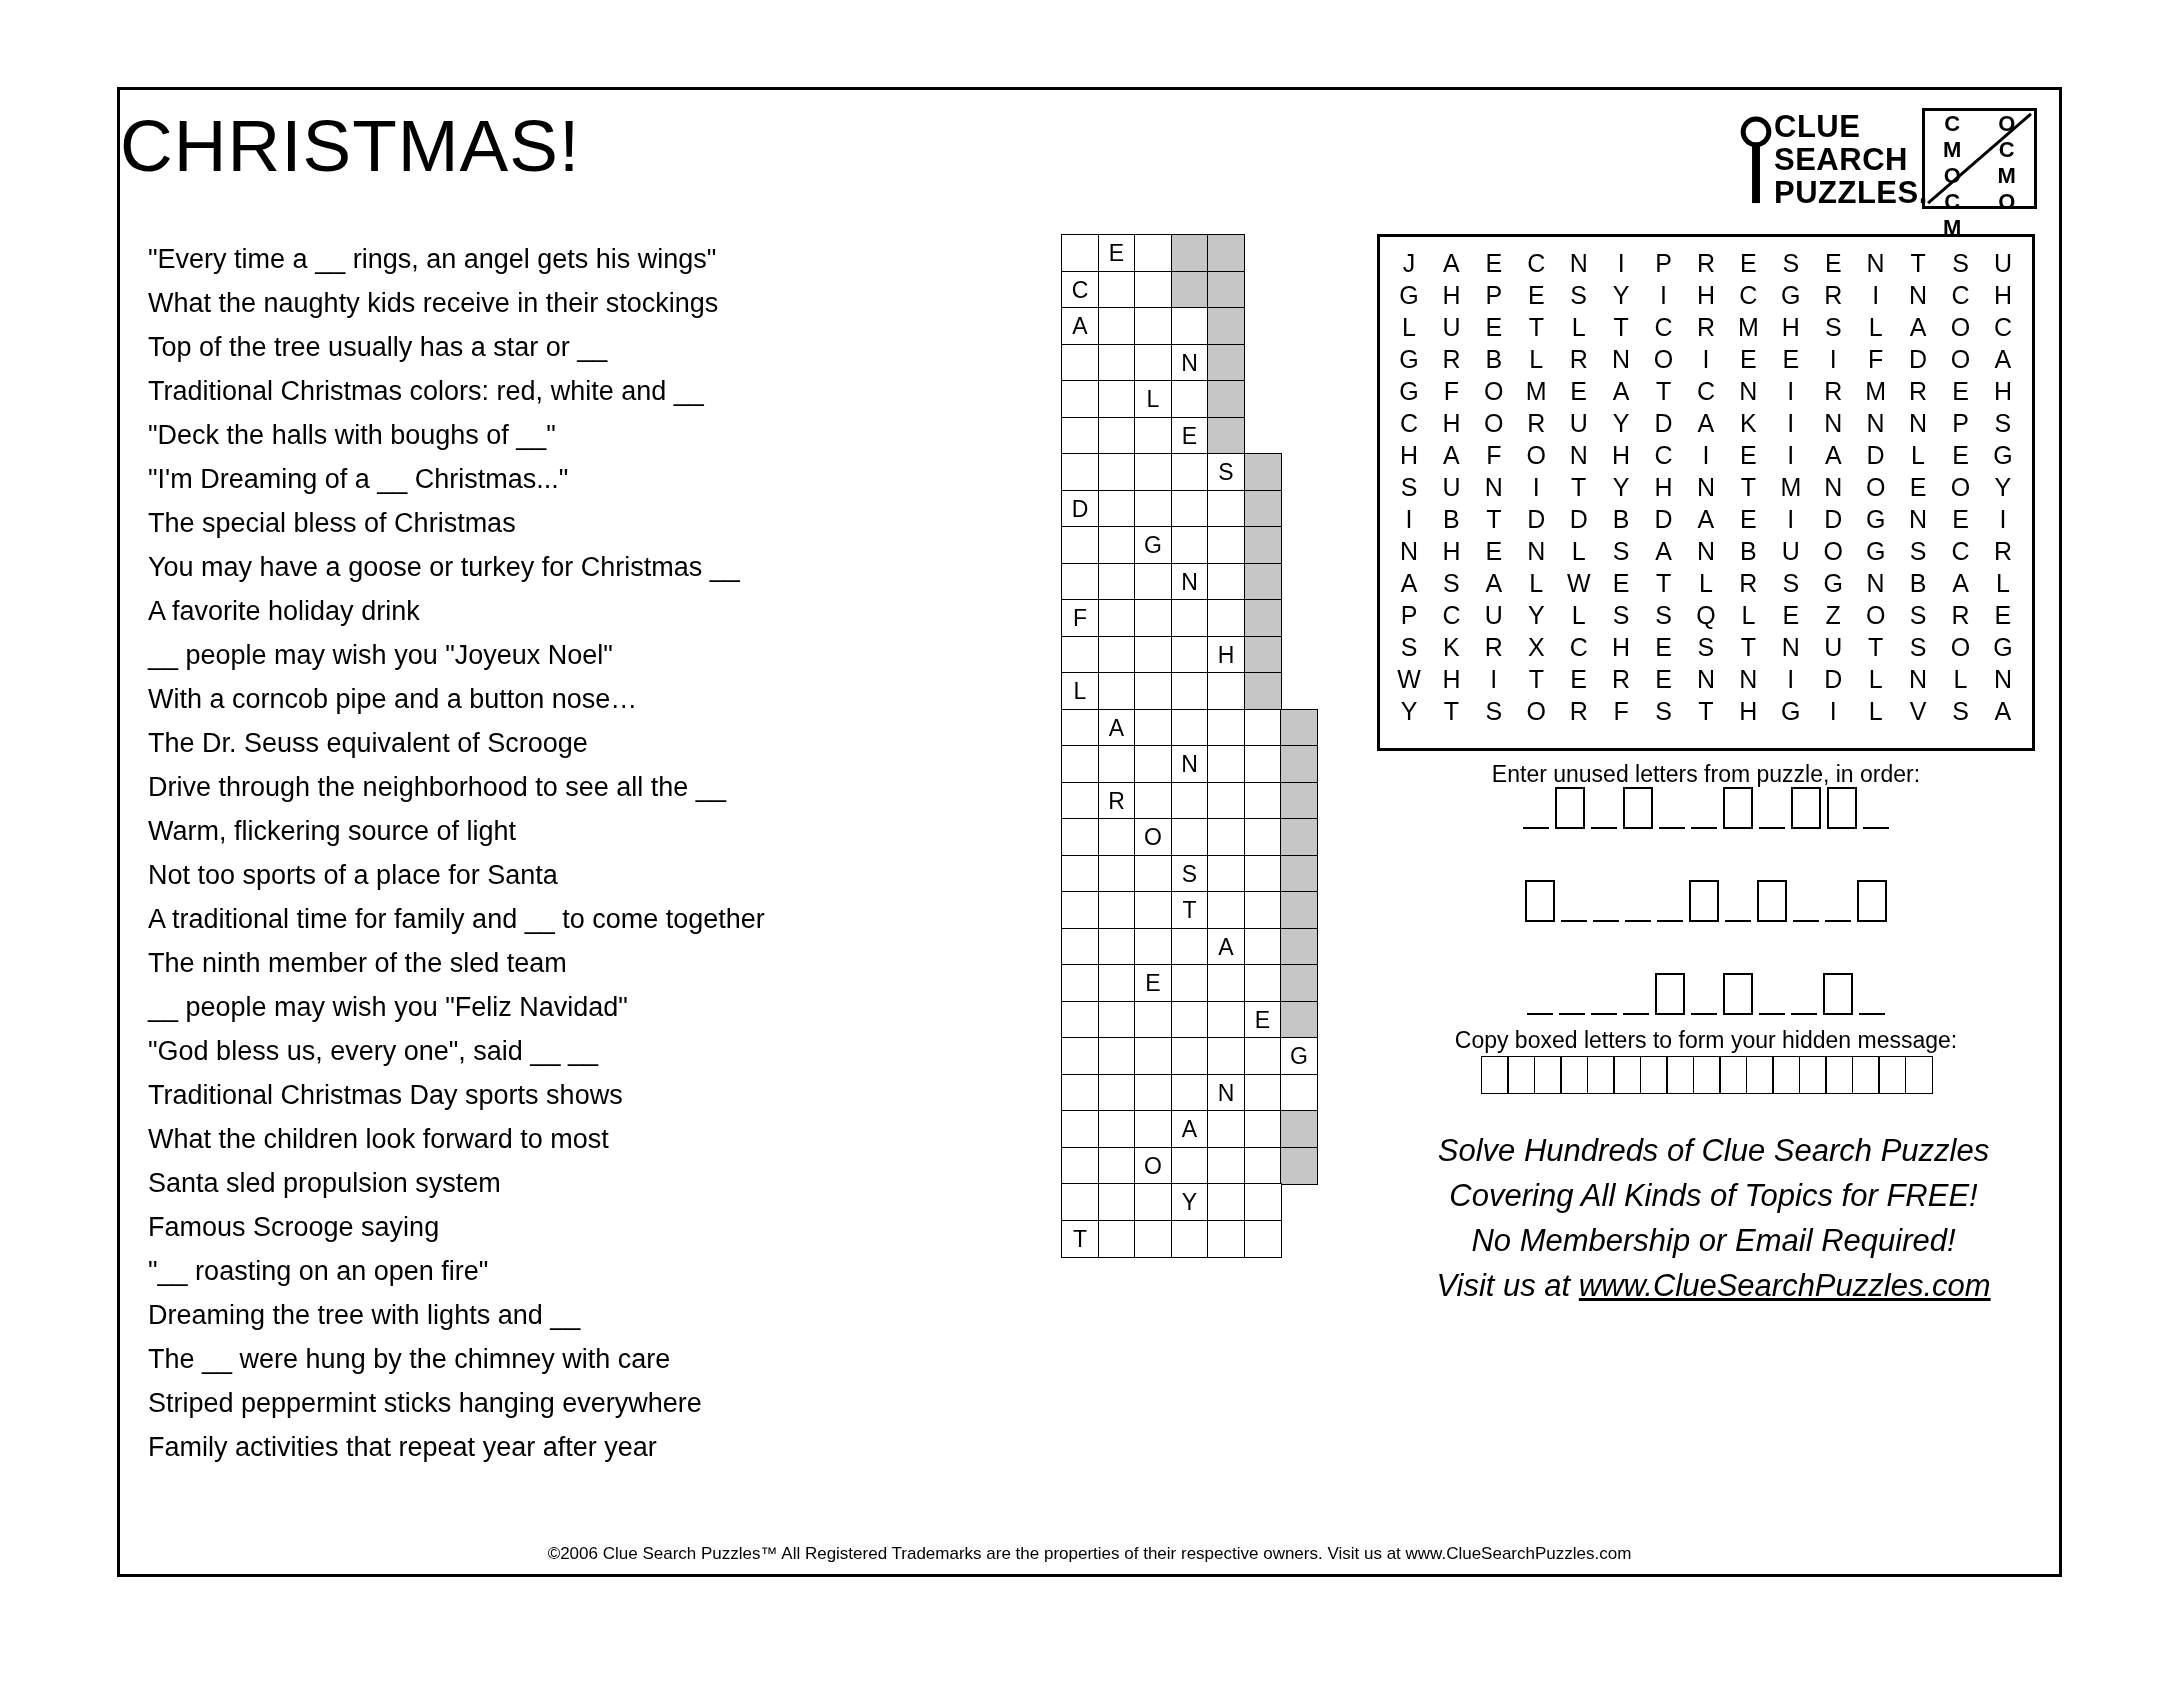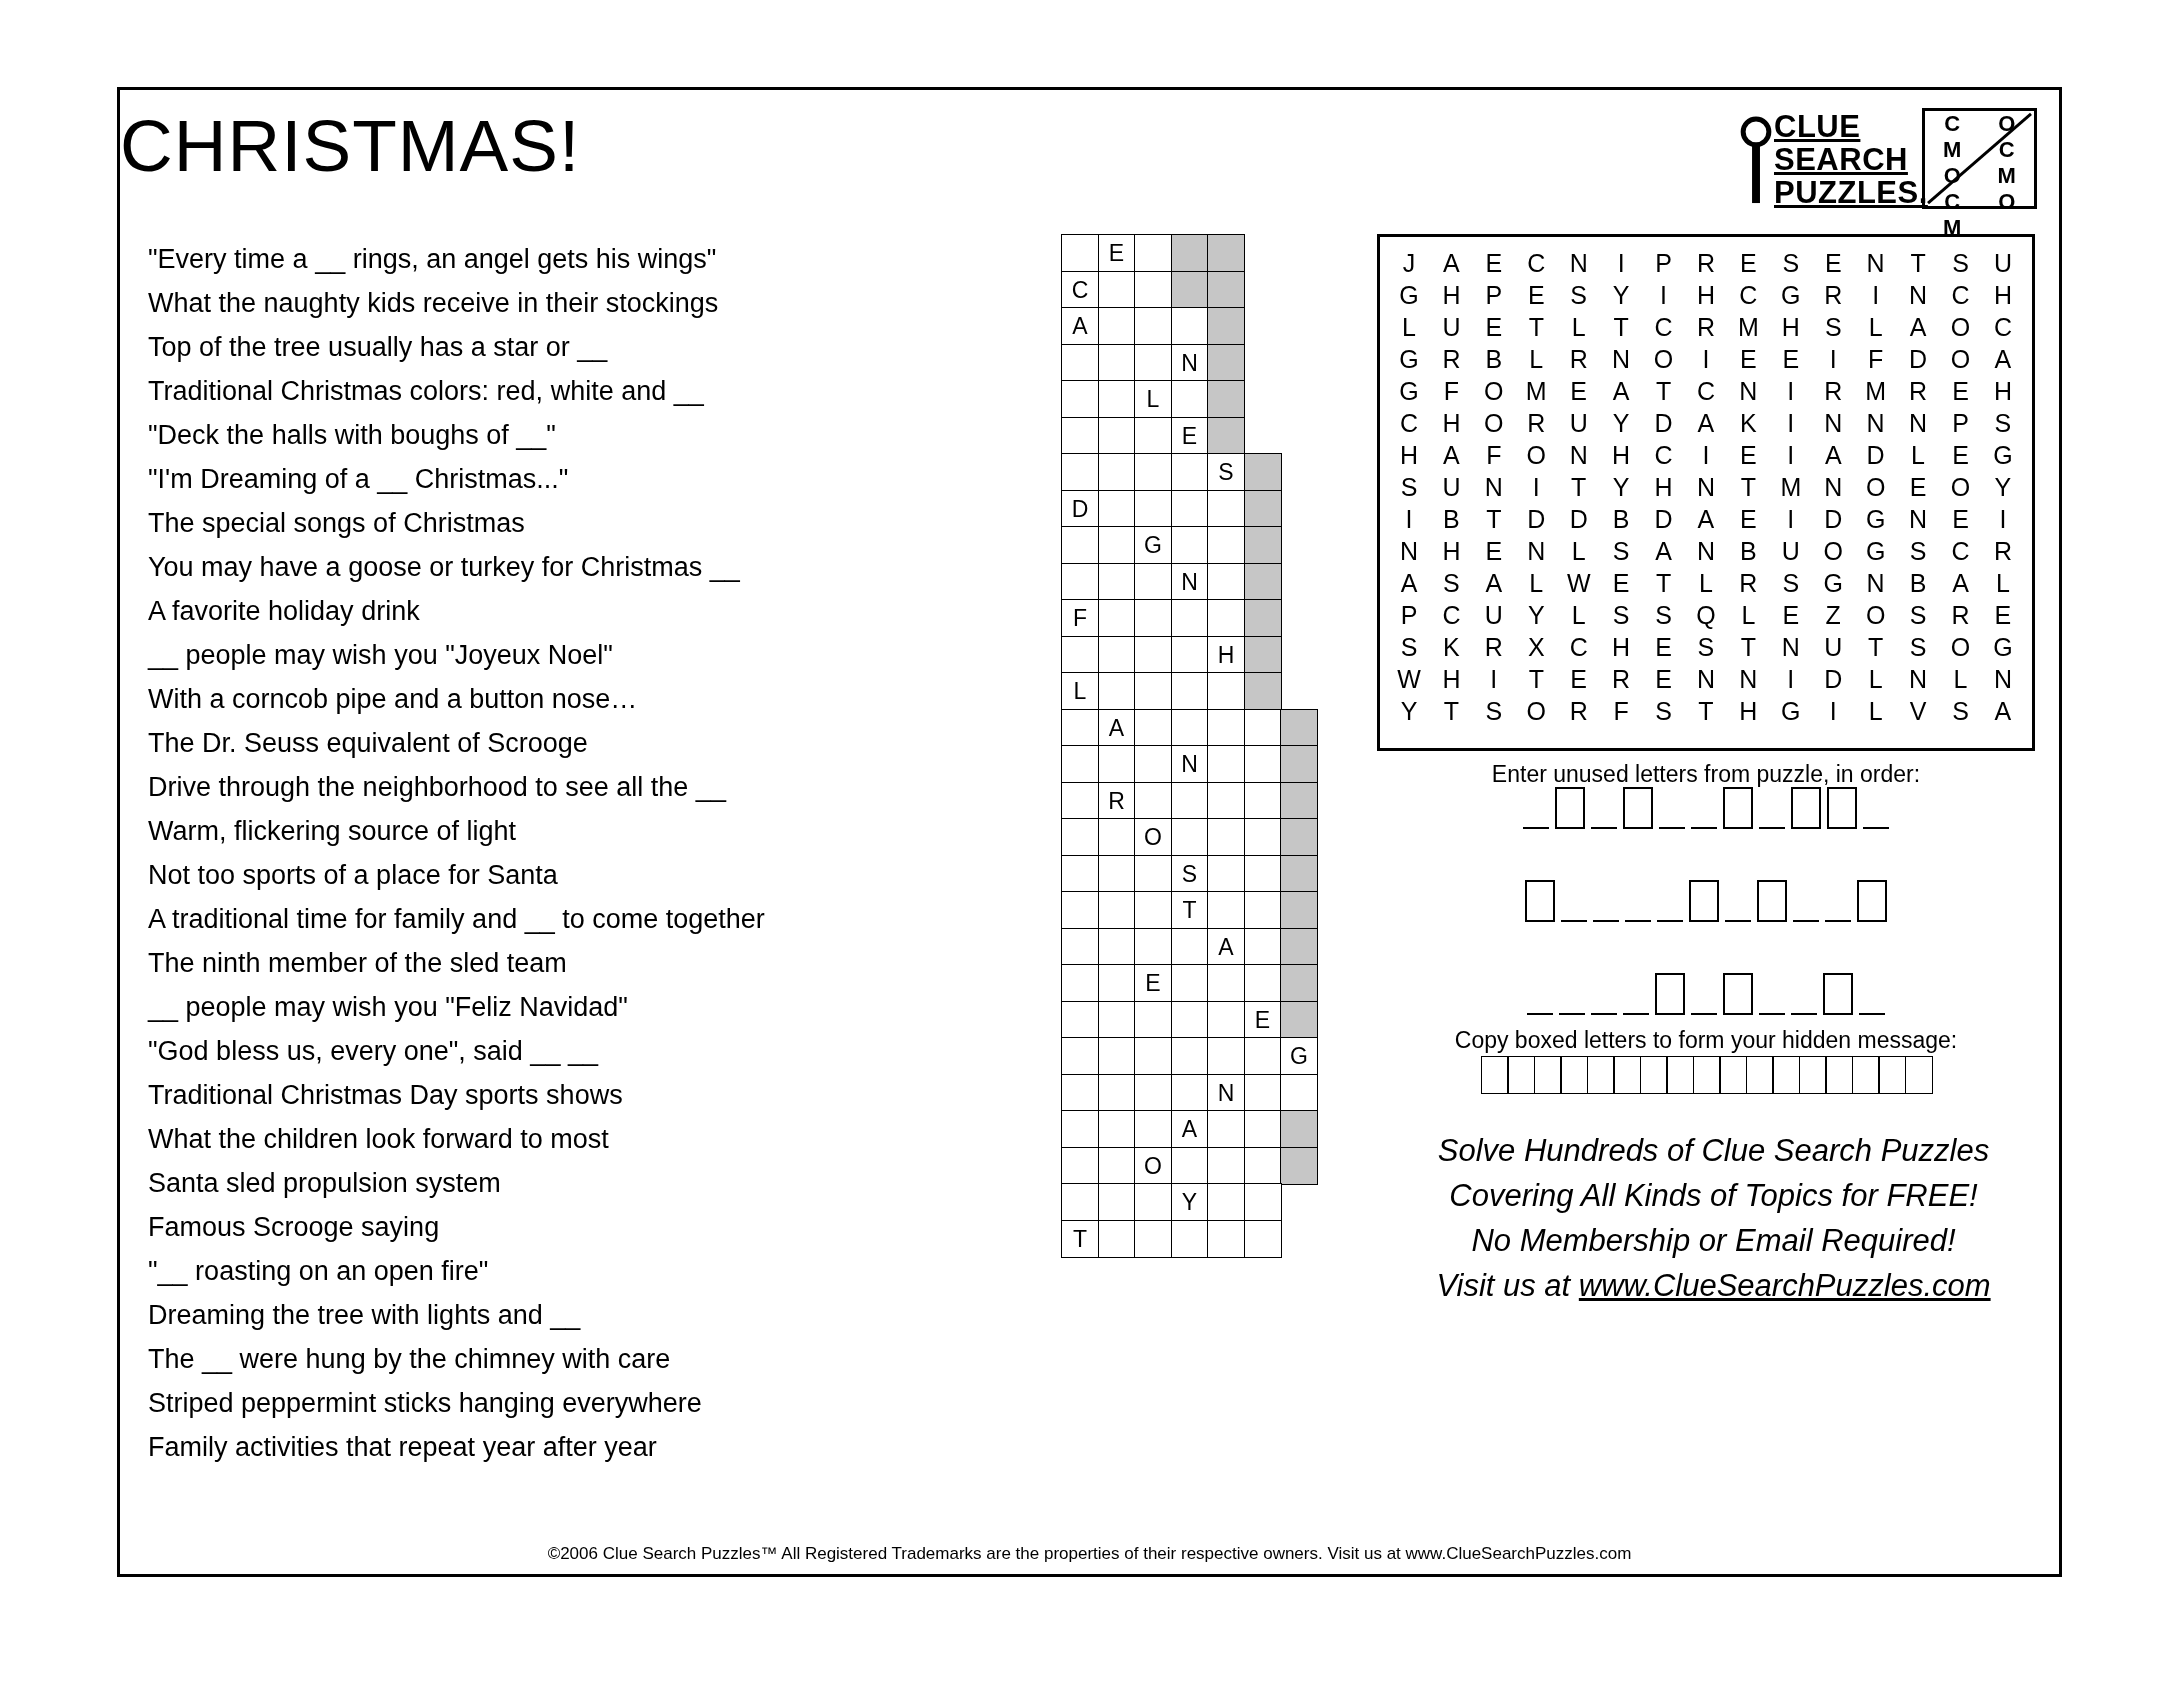--- a/index.html
+++ b/index.html
@@ -45,21 +45,20 @@
     height: 117px;
   }
   .logo-text {
     position: absolute;
     left: 34px;
     top: 8px;
     font-size: 31px;
     font-weight: bold;
     line-height: 33px;
     letter-spacing: 0.5px;
-    text-decoration: underline;
   }
   .logo-mag {
     position: absolute;
     left: 0px;
     top: 10px;
     width: 34px;
     height: 95px;
   }
   .logo-grid {
     position: absolute;
@@ -257,21 +256,21 @@
     </svg>
   </div>
 
   <div class="clues" id="clues">
       <div class="clue">"Every time a __ rings, an angel gets his wings"</div>
       <div class="clue">What the naughty kids receive in their stockings</div>
       <div class="clue">Top of the tree usually has a star or __</div>
       <div class="clue">Traditional Christmas colors: red, white and __</div>
       <div class="clue">"Deck the halls with boughs of __"</div>
       <div class="clue">"I'm Dreaming of a __ Christmas..."</div>
-      <div class="clue">The special songs of Christmas</div>
+      <div class="clue">The special bless of Christmas</div>
       <div class="clue">You may have a goose or turkey for Christmas __</div>
       <div class="clue">A favorite holiday drink</div>
       <div class="clue">__ people may wish you "Joyeux Noel"</div>
       <div class="clue">With a corncob pipe and a button nose…</div>
       <div class="clue">The Dr. Seuss equivalent of Scrooge</div>
       <div class="clue">Drive through the neighborhood to see all the __</div>
       <div class="clue">Warm, flickering source of light</div>
       <div class="clue">Not too sports of a place for Santa</div>
       <div class="clue">A traditional time for family and __ to come together</div>
       <div class="clue">The ninth member of the sled team</div>

